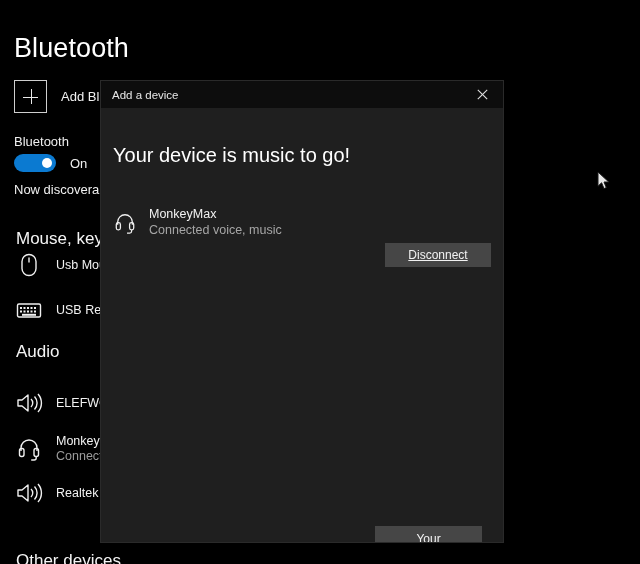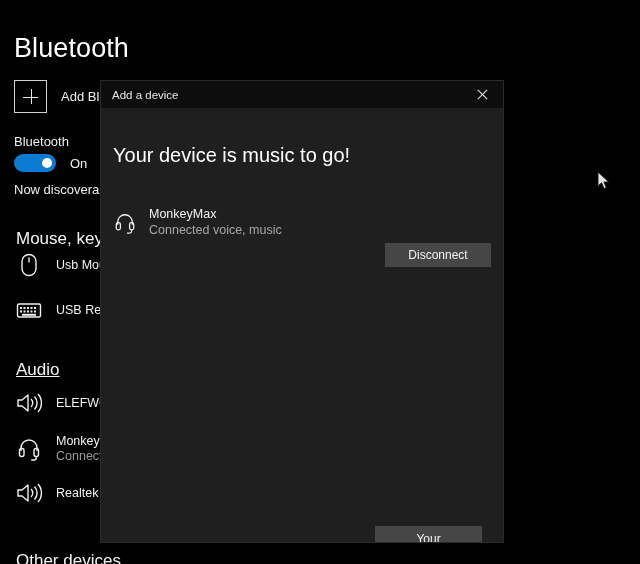--- a/index.html
+++ b/index.html
@@ -115,21 +115,21 @@
 
   .group-heading {
     position: absolute;
     left: 16px;
     font-size: 17px;
     font-weight: 300;
     color: #f4f4f4;
     white-space: nowrap;
   }
   #heading-mouse { top: 229px; }
-  #heading-audio { top: 360px; text-decoration: underline; }
+  #heading-audio { top: 342px; }
   #heading-other { top: 551px; }
 
   .device-row {
     position: absolute;
     left: 14px;
     display: flex;
     align-items: center;
   }
   .device-icon {
     width: 30px;
@@ -241,20 +241,21 @@
     background: #464646;
     color: #f2f2f2;
     font-size: 12px;
     border: none;
     display: flex;
     align-items: center;
     justify-content: center;
     cursor: pointer;
     font-family: "Liberation Sans", sans-serif;
     padding: 0;
+    text-decoration: underline;
   }
   #disconnect-button {
     left: 284px;
     top: 135px;
     width: 106px;
     height: 24px;
   }
   #done-button {
     left: 274px;
     top: 418px;

